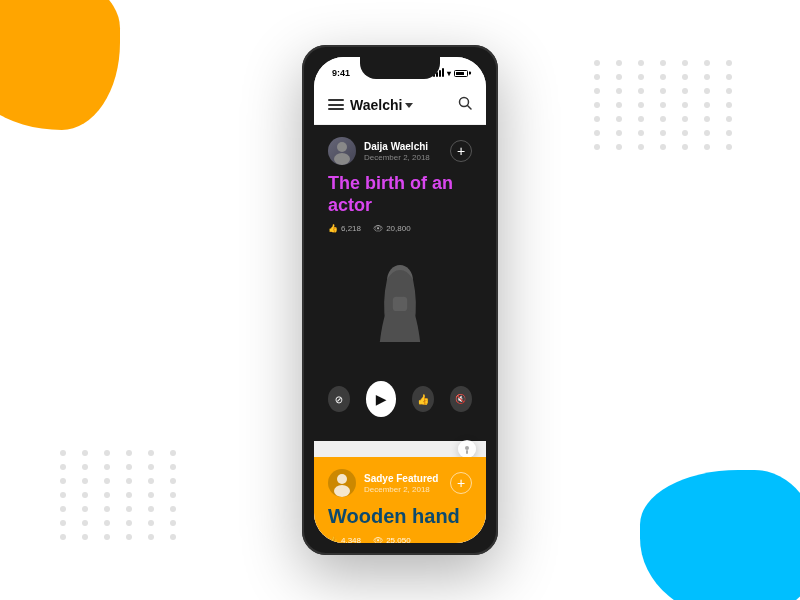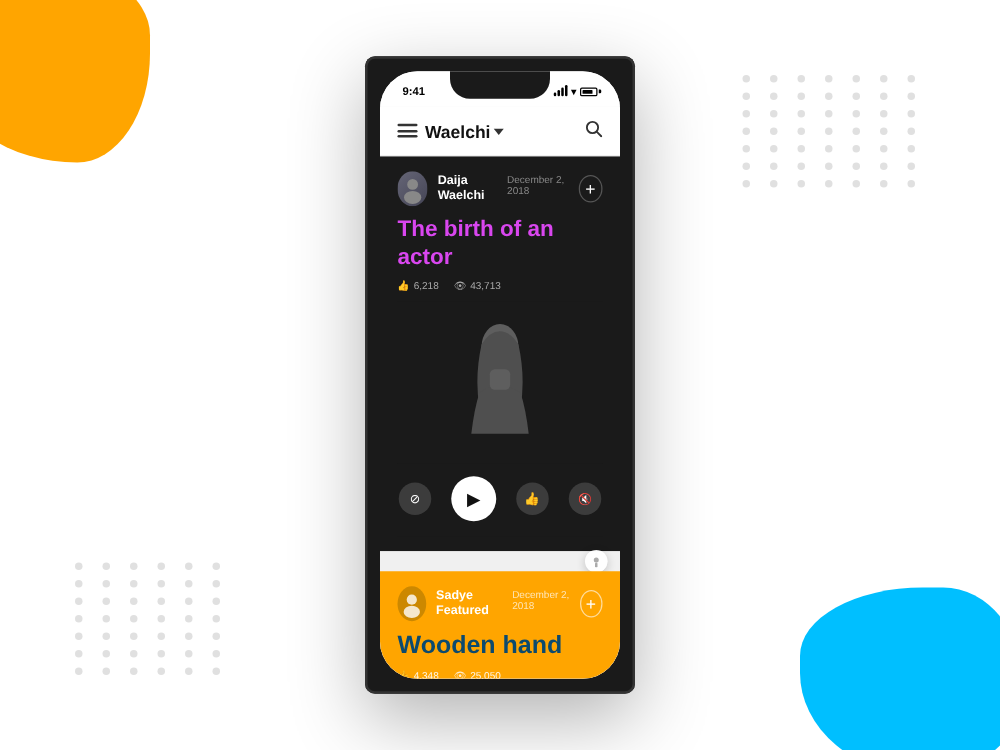--- a/index.html
+++ b/index.html
@@ -55,24 +55,24 @@
       border-radius: 50%;
       background: #e0e0e0;
     }
 
     
     .phone-frame {
       position: absolute;
       top: 50%;
       left: 50%;
       transform: translate(-50%, -50%);
-      width: 216px;
+      width: 196px;
       height: 510px;
       background: #1a1a1a;
-      border-radius: 8px;
+      border-radius: 24px;
       padding: 12px;
       box-shadow: 0 20px 60px rgba(0,0,0,0.3), inset 0 0 0 2px #333;
     }
 
     
     .phone-notch {
       position: absolute;
       top: 12px;
       left: 50%;
       transform: translateX(-50%);
@@ -243,21 +243,21 @@
       height: 100%;
       background: linear-gradient(135deg, #667 0%, #445 100%);
       display: flex;
       align-items: center;
       justify-content: center;
       font-size: 10px;
       color: #ccc;
     }
     .user-details {
       display: flex;
-      flex-direction: row;
+      flex-direction: column;
     }
     .user-name {
       font-size: 10px;
       font-weight: 700;
       color: #ffffff;
       line-height: 1.2;
     }
     .user-date {
       font-size: 8px;
       color: #888;
@@ -554,21 +554,21 @@
 
         <div class="card-title">The birth of an actor</div>
 
         <div class="card-stats">
           <div class="stat">
             <span class="stat-icon">👍</span>
             <span>6,218</span>
           </div>
           <div class="stat">
             <span class="stat-icon">👁</span>
-            <span>43,713</span>
+            <span>20,800</span>
           </div>
         </div>
 
         <div class="card-image-area">
           <svg width="200" height="130" viewBox="0 0 200 130">
 
             <g fill="#444" opacity="0.9">
 
               <ellipse cx="100" cy="30" rx="18" ry="22" fill="#666"></ellipse>
 

